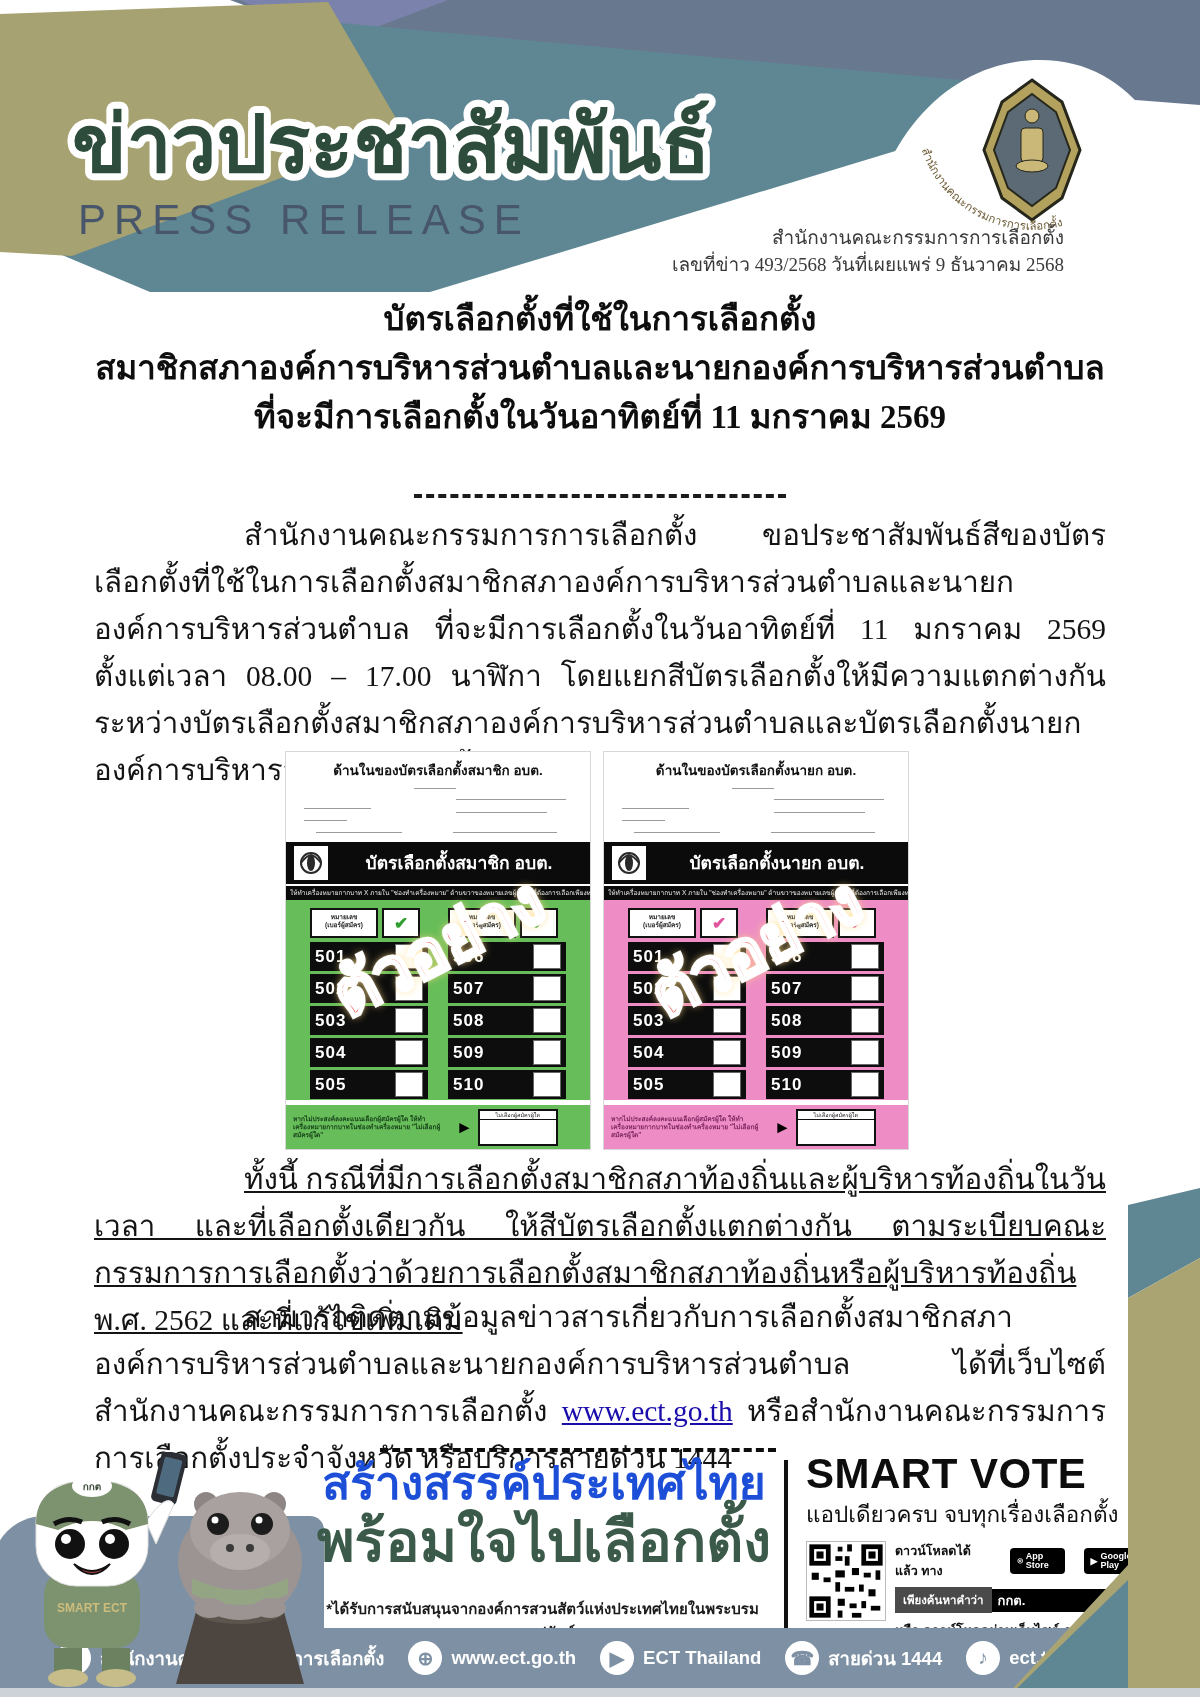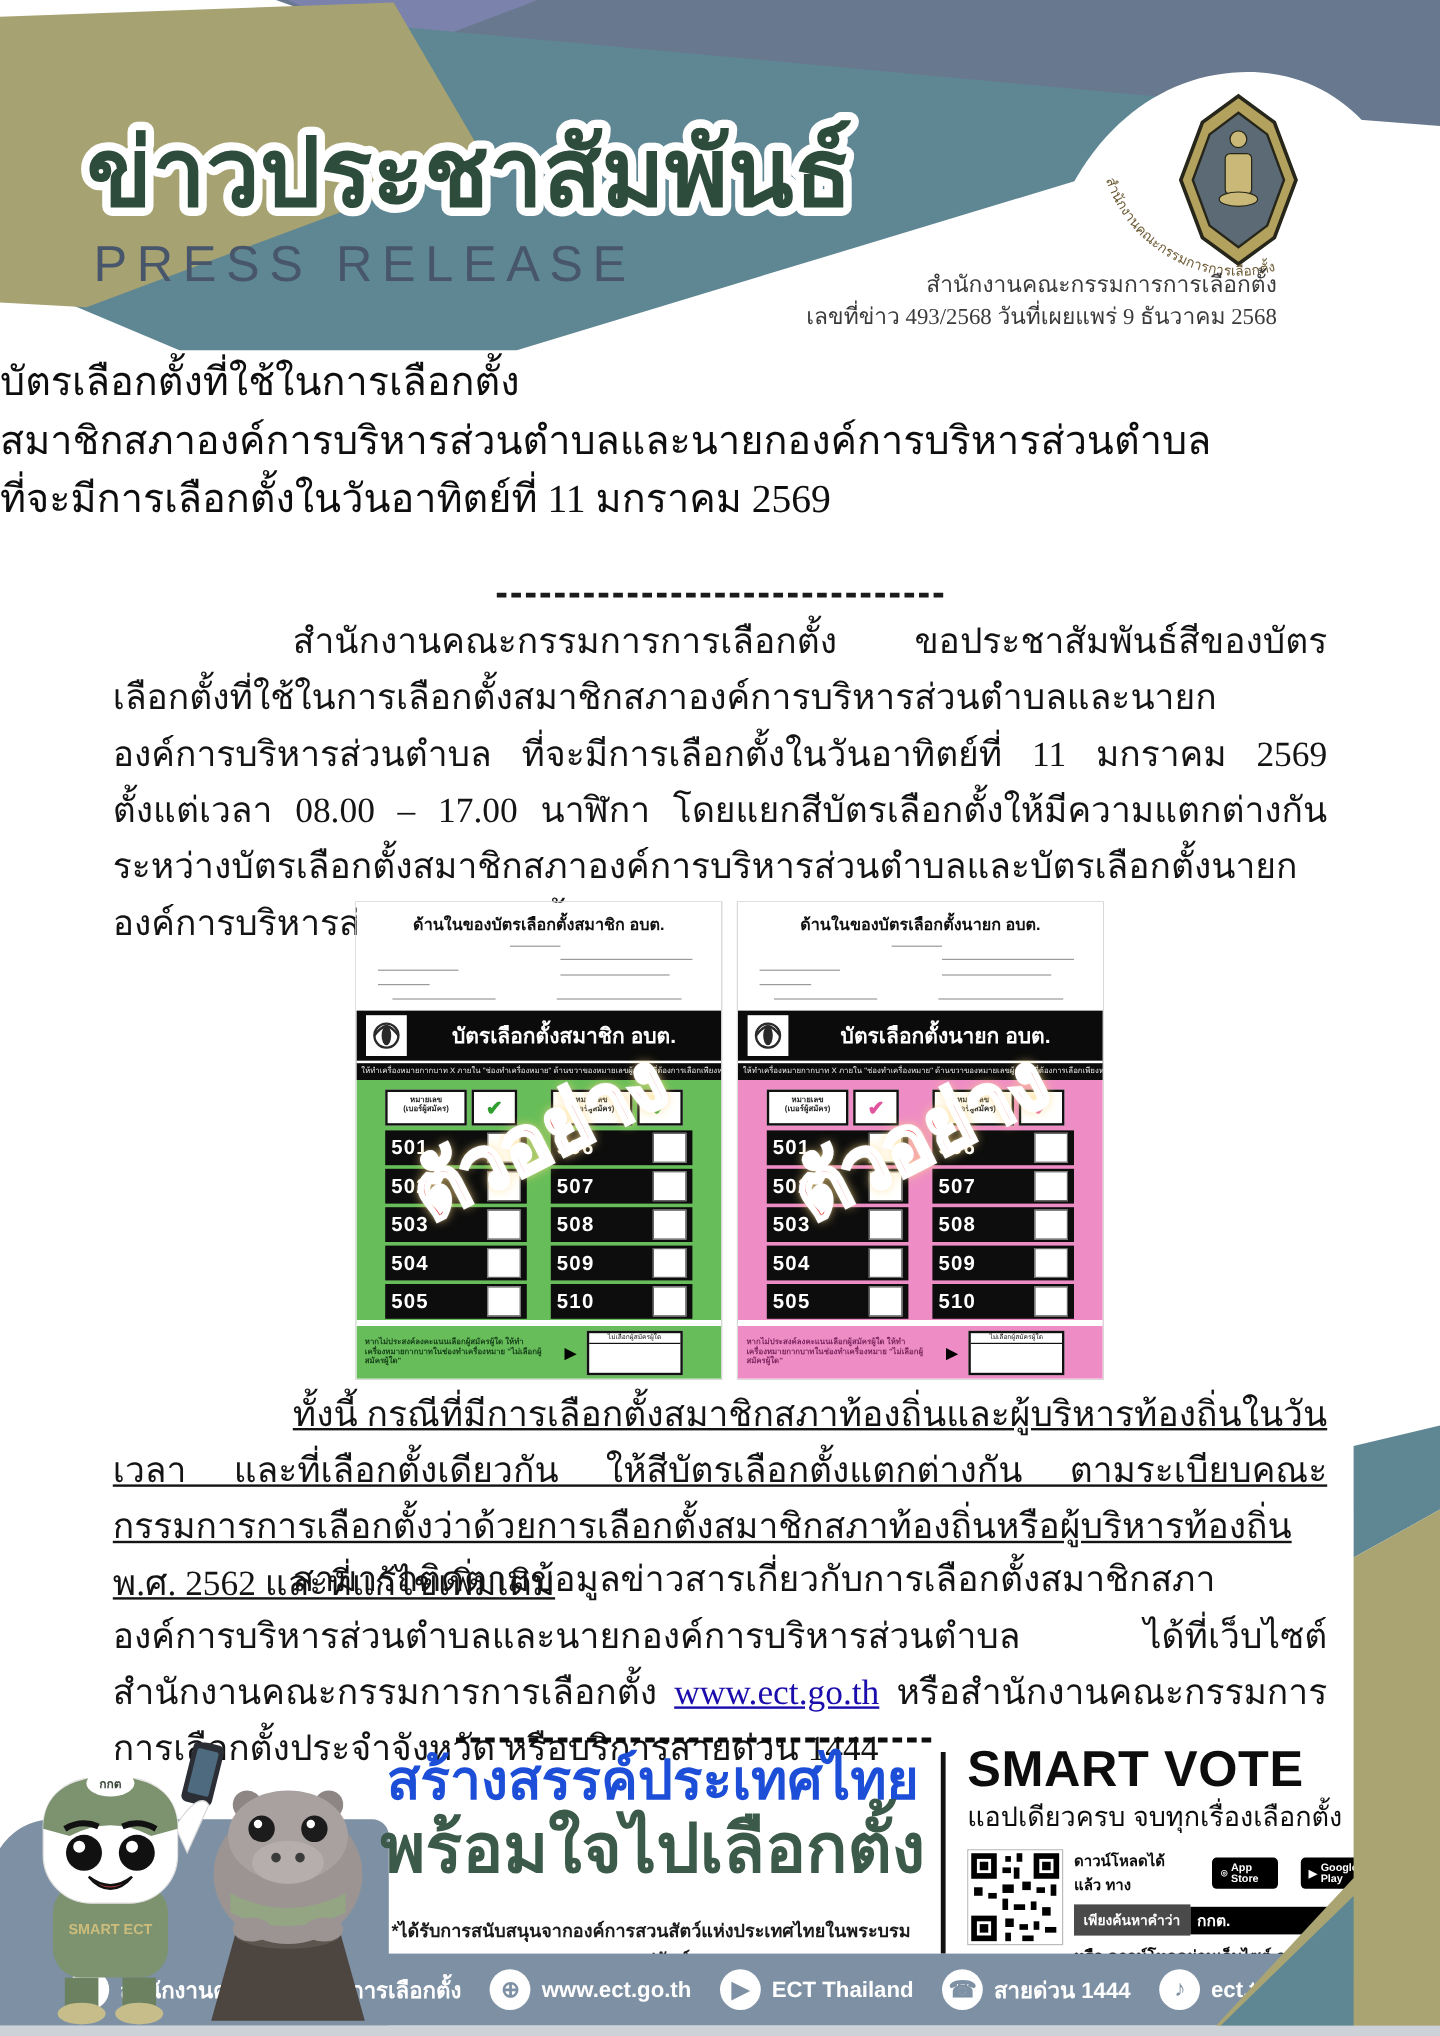--- a/index.html
+++ b/index.html
@@ -5,35 +5,35 @@
   html,body{margin:0;padding:0;background:#fff;}
   .page{position:relative;width:1200px;height:1697px;background:#fff;overflow:hidden;
         font-family:"Liberation Sans",sans-serif;}
 
   
   .hdr-svg{position:absolute;left:0;top:0;}
   .agency-lines{position:absolute;top:224px;right:136px;text-align:right;
     font-size:19px;line-height:27px;color:#3a3a3a;font-family:"Liberation Serif",serif;}
 
   
-  .doc-title{position:absolute;left:0;top:295px;width:100%;text-align:left;
-    font-family:"Liberation Serif",serif;font-weight:normal;font-size:33px;line-height:49px;color:#0e0e0e;}
+  .doc-title{position:absolute;left:0;top:295px;width:100%;text-align:center;
+    font-family:"Liberation Serif",serif;font-weight:bold;font-size:33px;line-height:49px;color:#0e0e0e;}
   .dash-sep{position:absolute;border-top:4px dashed #1b1b1b;height:0;}
   .sep1{top:494px;left:414px;width:372px;}
   .sep2{top:1448px;left:380px;width:396px;border-top:4px dashed #0d0d0d;}
   .para{position:absolute;left:94px;right:94px;text-align:justify;
     font-family:"Liberation Serif",serif;font-size:29.5px;line-height:47px;color:#141414;}
   .para.indent{text-indent:150px;}
   .p1{top:512px;}
   .p2{top:1156px;text-decoration:underline;}
   .p3{top:1294px;}
   .ect-link{color:#1a0dab;text-decoration:underline;}
 
   
-  .ballots{position:absolute;left:297px;top:752px;display:flex;gap:14px;}
+  .ballots{position:absolute;left:286px;top:752px;display:flex;gap:14px;}
   .ballot{position:relative;width:304px;overflow:hidden;box-shadow:0 0 0 1px #d8d8d8;}
   .b-top{position:relative;height:90px;background:#fff;}
   .b-inner-title{padding-top:7px;text-align:center;font-weight:bold;font-size:13.5px;color:#111;}
   .fline{position:absolute;border-bottom:1.5px solid #9a9a9a;height:0;}
   .b-band{height:42px;background:#0b0b0b;display:flex;align-items:center;}
   .b-seal{width:34px;height:34px;background:#fff;margin-left:8px;display:flex;align-items:center;justify-content:center;}
   .b-band-title{flex:1;text-align:center;color:#fff;font-weight:bold;font-size:17.5px;}
   .b-strip{height:14px;background:#0b0b0b;border-top:2px solid #fff;color:#eee;font-size:6.5px;
     line-height:14px;text-align:center;white-space:nowrap;overflow:hidden;padding:0 4px;}
   .b-main{position:relative;height:200px;}

